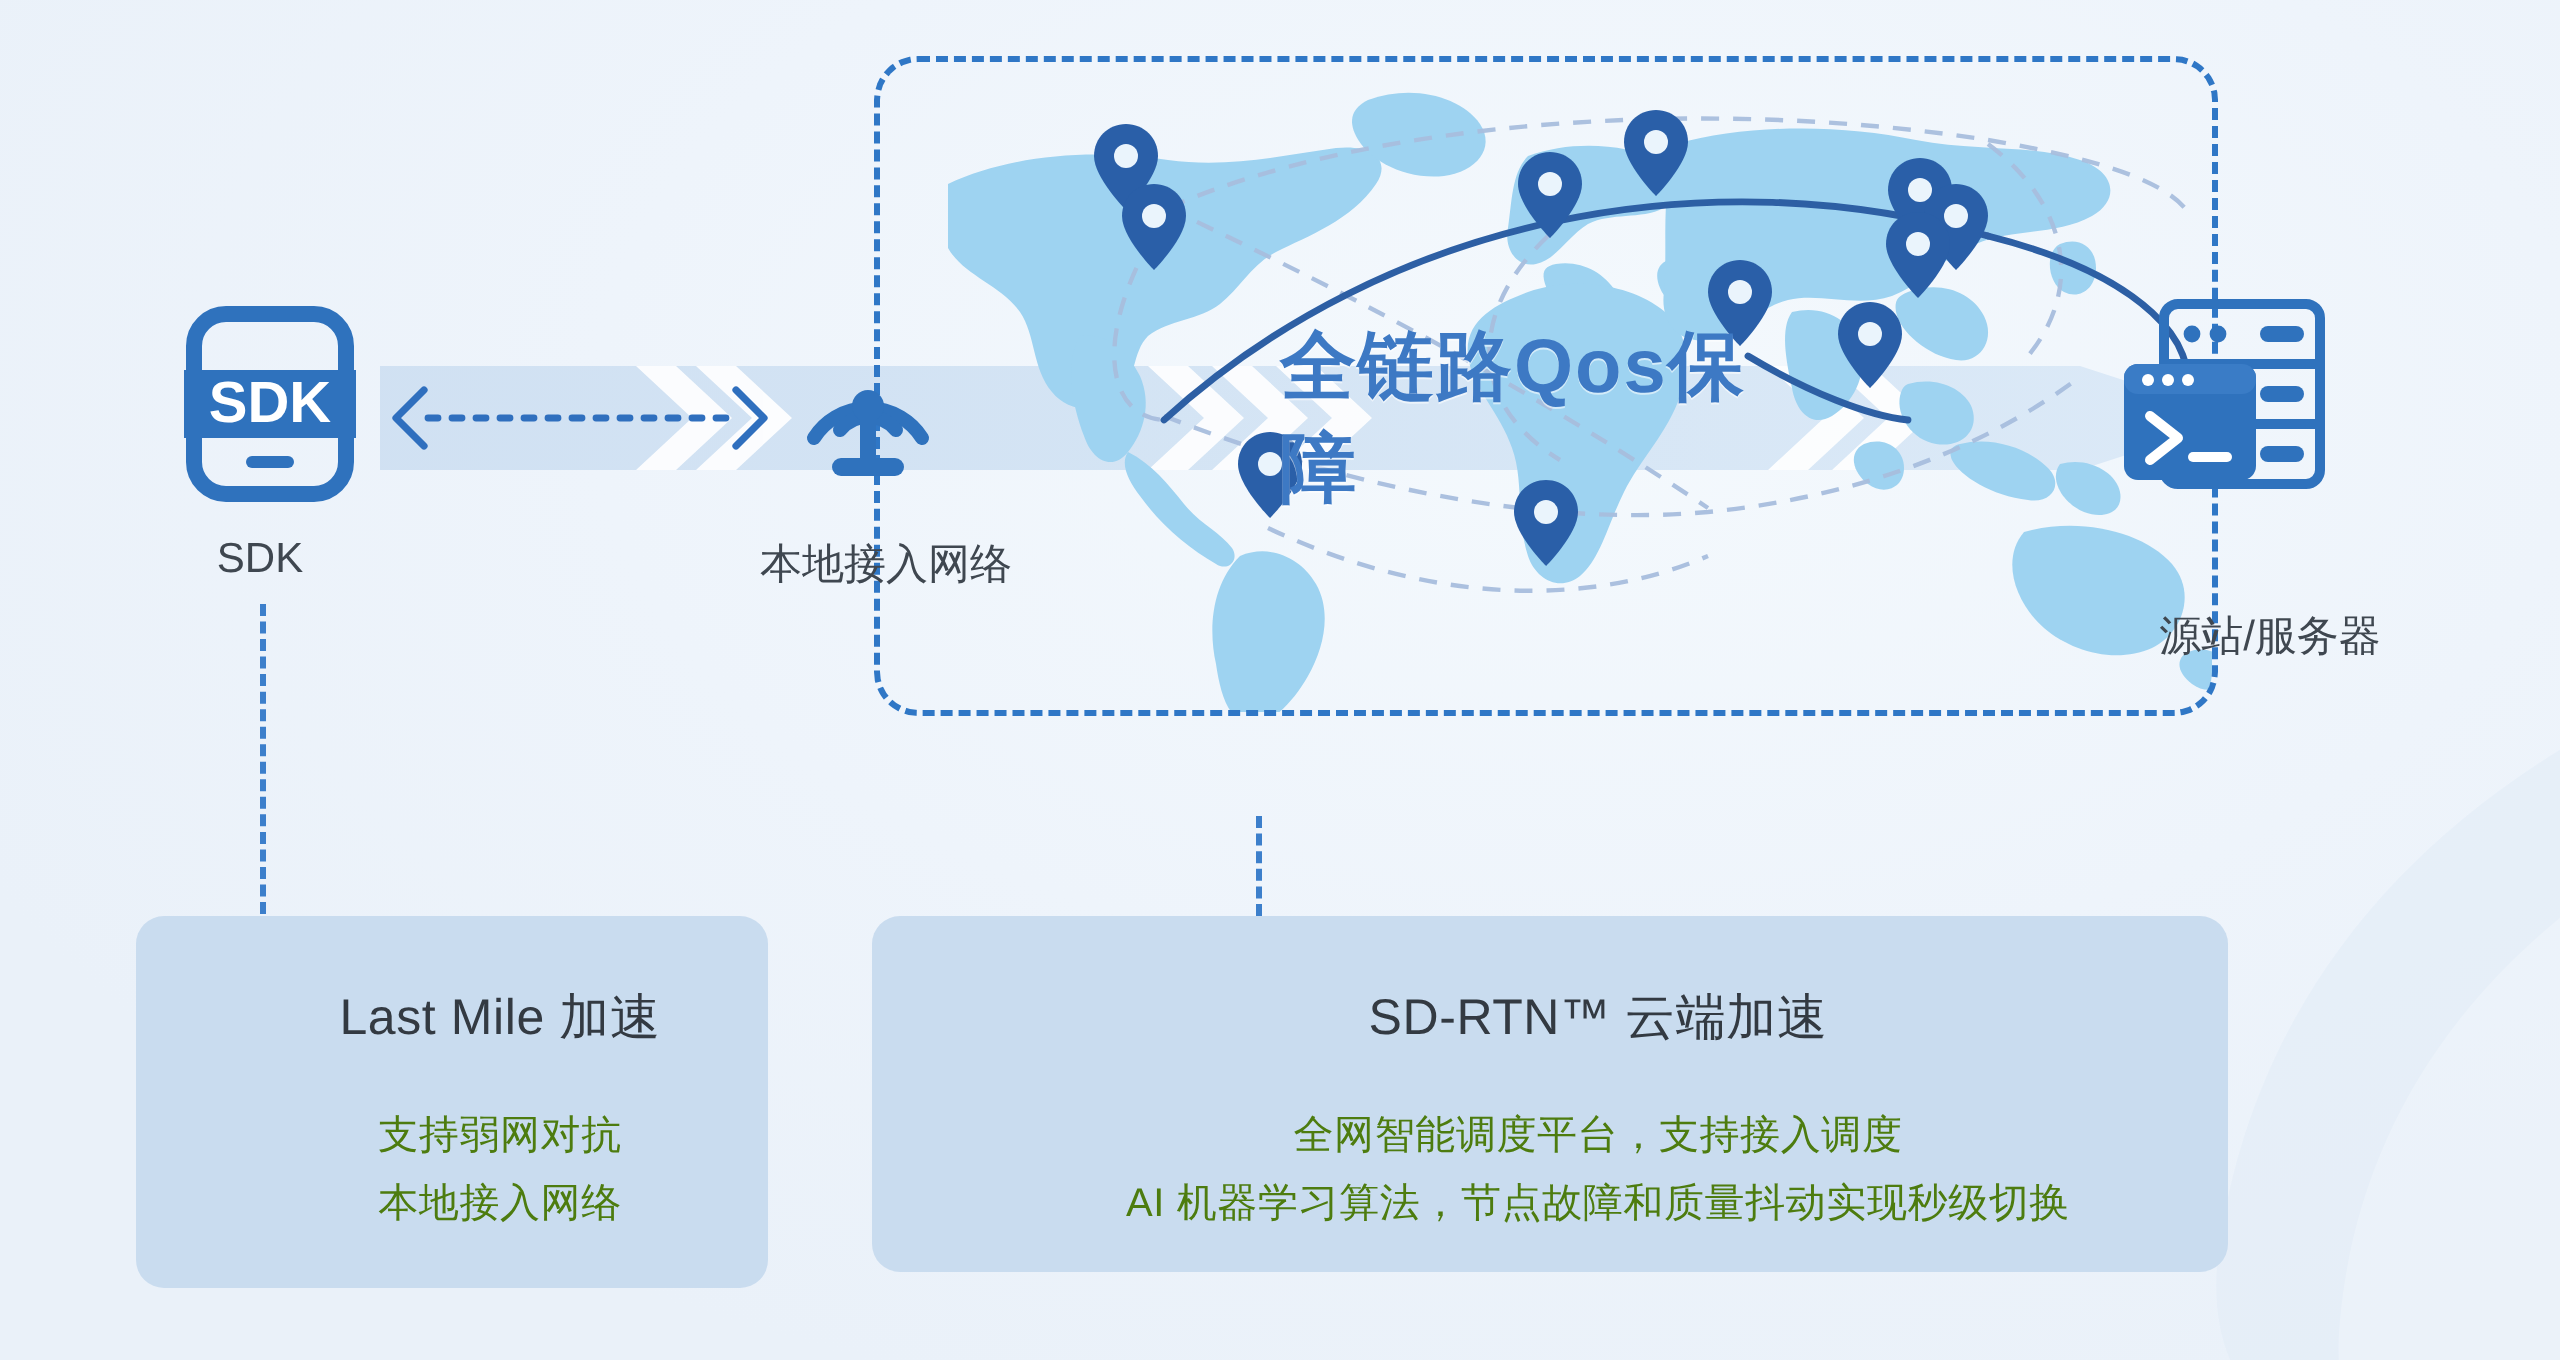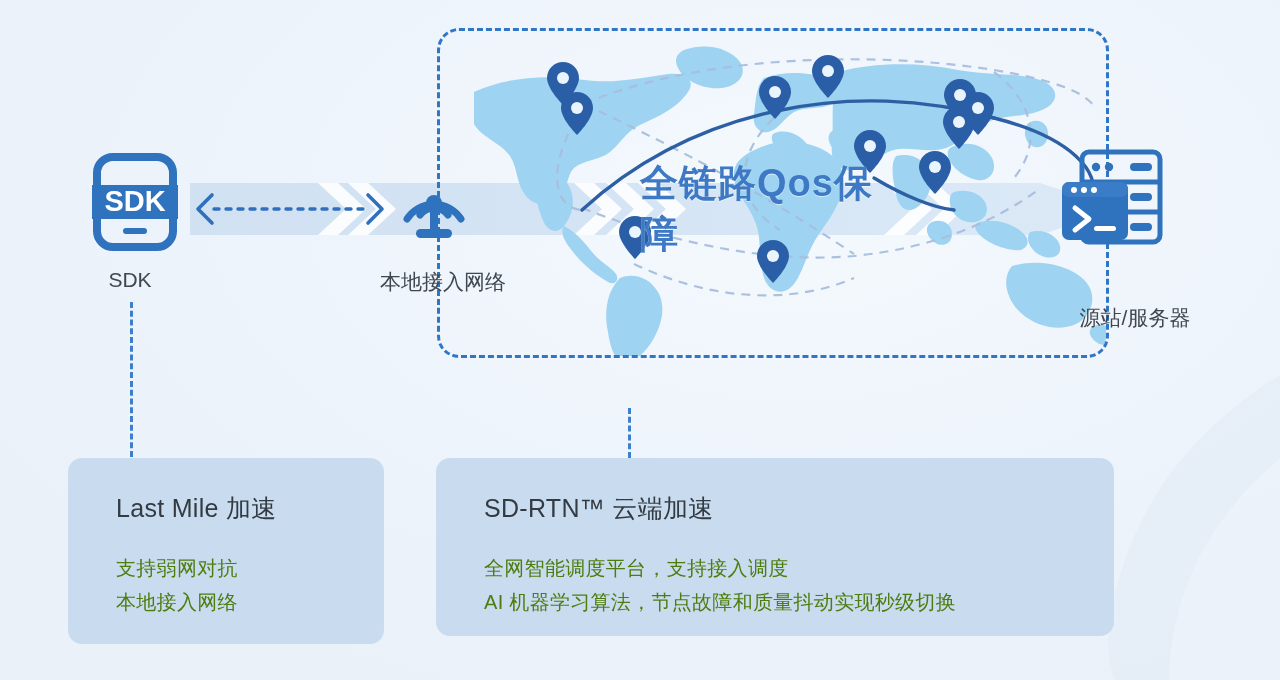--- a/index.html
+++ b/index.html
@@ -63,20 +63,21 @@
 
   
   .vconn{position:absolute;border-left:3px dashed #3c7fcb;}
   #vconn-left{left:130px;top:302px;height:155px;}
   #vconn-right{left:628px;top:408px;height:50px;}
 
   
   .card{
     position:absolute;background:#c9dcef;border-radius:14px;box-sizing:border-box;
     padding:34px 0 0 48px;
+    text-align:center;
   }
   #card-left{left:68px;top:458px;width:316px;height:186px;}
   #card-right{left:436px;top:458px;width:678px;height:178px;}
   .card-title{font-size:25px;color:#333a42;margin:0 0 26px 0;font-weight:400;letter-spacing:.3px;}
   .card-line{font-size:20px;color:#4d7c0f;line-height:34px;letter-spacing:.3px;}
 </style>
 </head>
 <body>
 
 <div id="stage">

